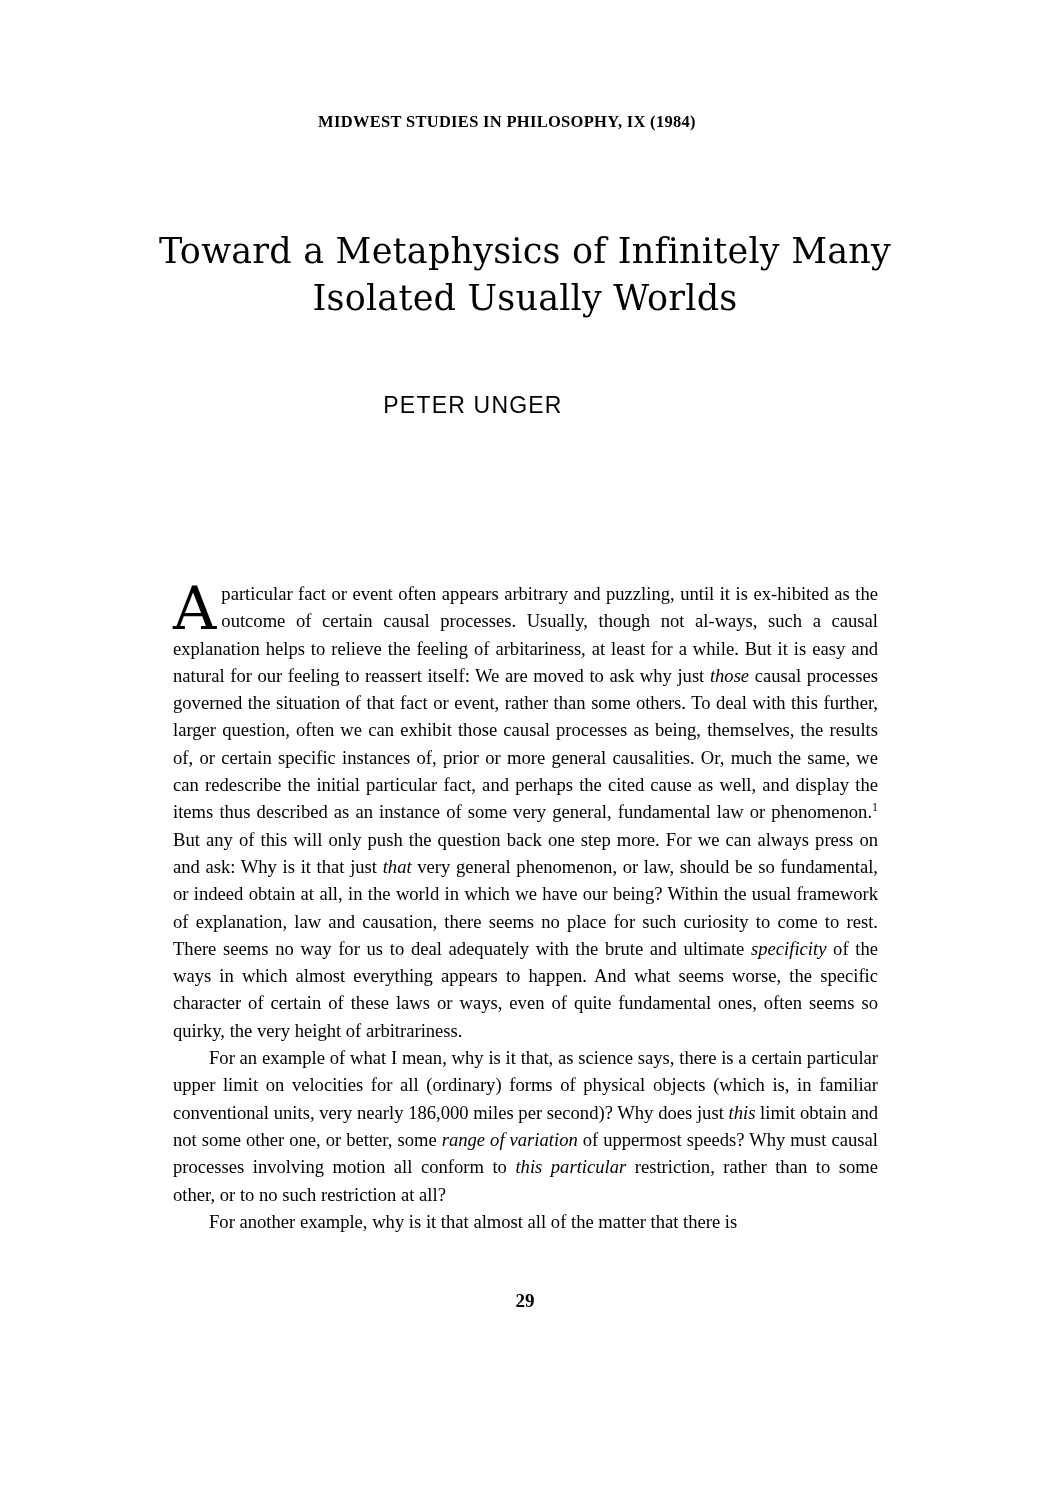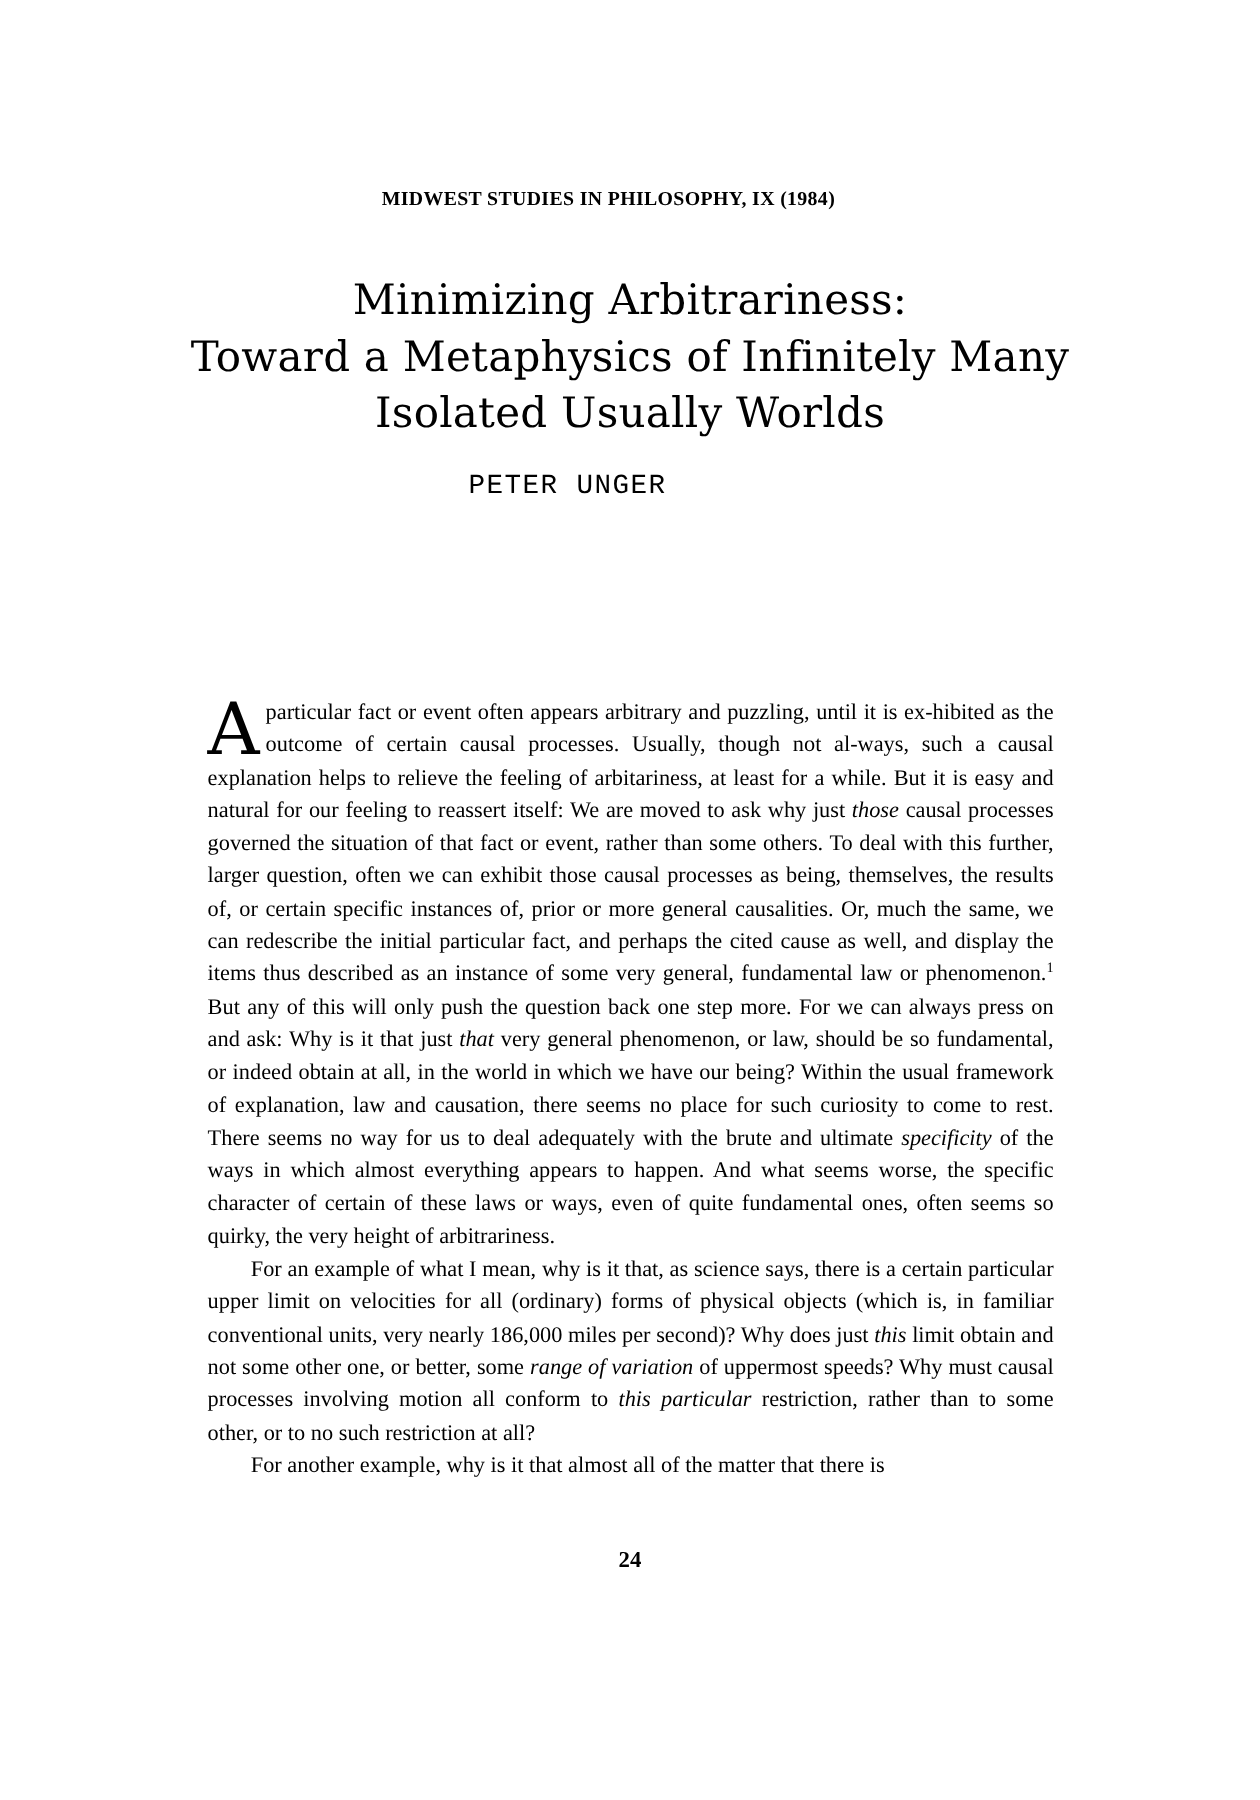--- a/index.html
+++ b/index.html
@@ -26,21 +26,20 @@
   .running-head {
     position: absolute;
     top: 112px;
     left: 0;
     width: 1014px;
     text-align: center;
     font-weight: bold;
     font-size: 16.5px;
     letter-spacing: 0.3px;
     font-family: "Liberation Serif", "DejaVu Serif", serif;
-    margin-top: 44px;
   }
 
   
   .title-block {
     position: absolute;
     top: 228px;
     left: 0;
     width: 1050px;
     text-align: center;
   }
@@ -53,21 +52,21 @@
     white-space: nowrap;
   }
   .author {
     position: absolute;
     top: 392px;
     left: 0;
     width: 946px;
     text-align: center;
     font-size: 23px;
     letter-spacing: 1.2px;
-    font-family: Liberation Mono, monospace;
+    font-family: Liberation Sans, sans-serif;
   }
 
   
   .body-text {
     position: absolute;
     top: 580px;
     left: 173px;
     width: 705px;
     font-size: 18.6px;
     line-height: 27.3px;
@@ -112,28 +111,27 @@
   }
 </style>
 </head>
 <body>
 
 <div class="page">
 
   <div class="running-head">MIDWEST STUDIES IN PHILOSOPHY, IX (1984)</div>
 
   <div class="title-block">
-    <div class="title-line">Minimizing Arbitrariness:</div>
     <div class="title-line">Toward a Metaphysics of Infinitely Many</div>
     <div class="title-line">Isolated Usually Worlds</div>
   </div>
 
   <div class="author">PETER UNGER</div>
 
   <div class="body-text" id="body-text">
       <p class="first"><span class="dropcap">A</span><span>particular fact or event often appears arbitrary and puzzling, until it is ex-hibited as the outcome of certain causal processes. Usually, though not al-ways, such a causal explanation helps to relieve the feeling of arbitariness, at least for a while. But it is easy and natural for our feeling to reassert itself: We are moved to ask why just </span><em class="ital">those</em><span> causal processes governed the situation of that fact or event, rather than some others. To deal with this further, larger question, often we can exhibit those causal processes as being, themselves, the results of, or certain specific instances of, prior or more general causalities. Or, much the same, we can redescribe the initial particular fact, and perhaps the cited cause as well, and display the items thus described as an instance of some very general, fundamental law or phenomenon.</span><sup class="fn">1</sup><span> But any of this will only push the question back one step more. For we can always press on and ask: Why is it that just </span><em class="ital">that</em><span> very general phenomenon, or law, should be so fundamental, or indeed obtain at all, in the world in which we have our being? Within the usual framework of explanation, law and causation, there seems no place for such curiosity to come to rest. There seems no way for us to deal adequately with the brute and ultimate </span><em class="ital">specificity</em><span> of the ways in which almost everything appears to happen. And what seems worse, the specific character of certain of these laws or ways, even of quite fundamental ones, often seems so quirky, the very height of arbitrariness.</span></p>
       <p><span>For an example of what I mean, why is it that, as science says, there is a certain particular upper limit on velocities for all (ordinary) forms of physical objects (which is, in familiar conventional units, very nearly 186,000 miles per second)? Why does just </span><em class="ital">this</em><span> limit obtain and not some other one, or better, some </span><em class="ital">range of variation</em><span> of uppermost speeds? Why must causal processes involving motion all conform to </span><em class="ital">this particular</em><span> restriction, rather than to some other, or to no such restriction at all?</span></p>
       <p><span>For another example, why is it that almost all of the matter that there is</span></p>
     </div>
 
-  <div class="folio">24</div>
+  <div class="folio">29</div>
 
 </div>
 
 </body></html>

